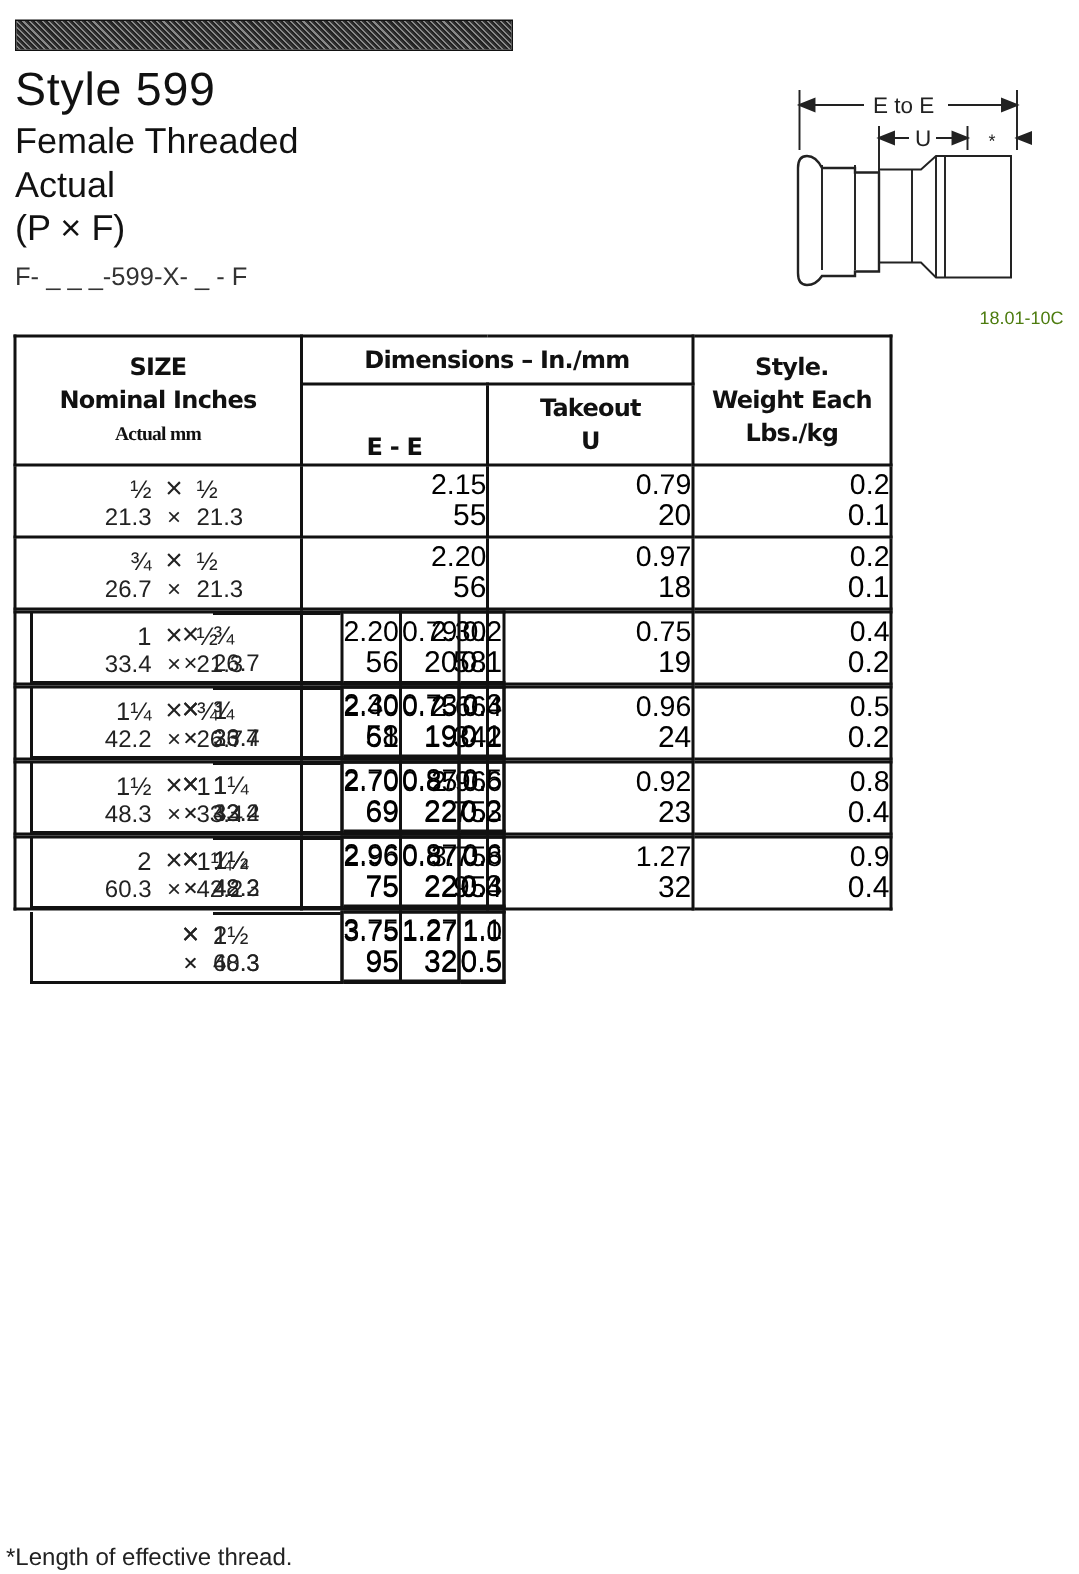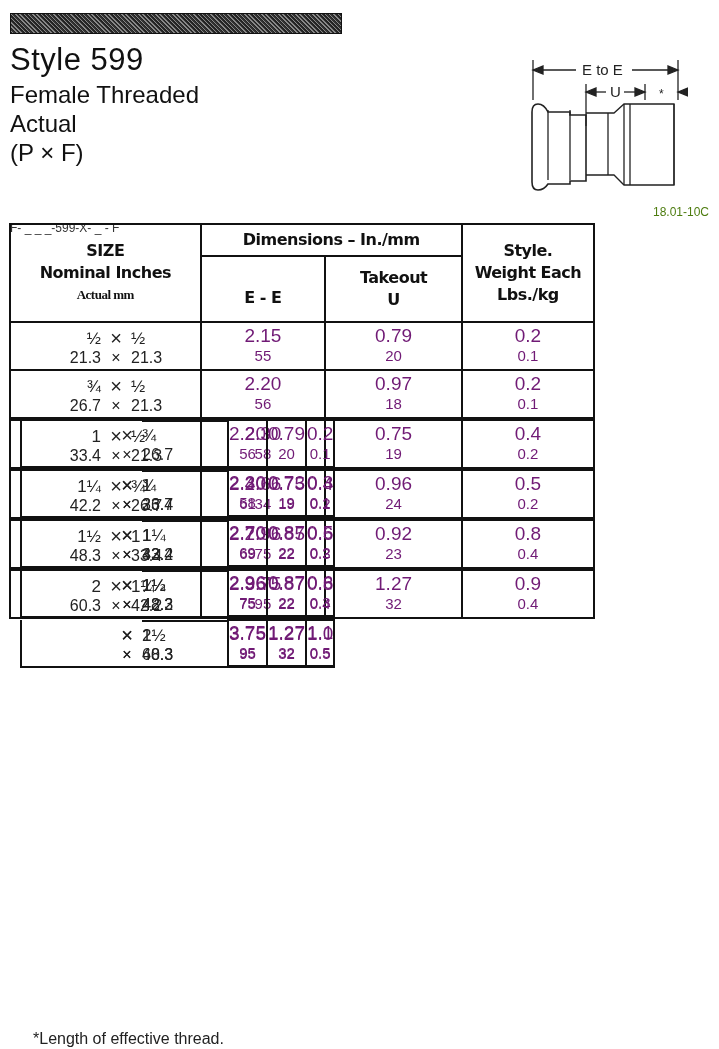--- a/index.html
+++ b/index.html
@@ -1,39 +1,39 @@
 <!DOCTYPE html>
 <html><head>
 <meta charset="utf-8">
 <style>
   html, body { margin:0; padding:0; background:#fff; }
   body { width:719px; height:1049px; position:relative; overflow:hidden; color:#111; font-family:"Liberation Sans", sans-serif; }
   .topbar { position:absolute; left:10px; top:13px; width:330px; height:19px; background:repeating-linear-gradient(45deg,#222 0 1px,#888 1px 2px,#333 2px 3px); border:1px solid #111; }
   .title { position:absolute; left:10px; top:42px; font-weight:400; font-size:31px; letter-spacing:0.5px; }
   .sub { position:absolute; left:10px; font-weight:normal; font-size:24px; line-height:29px; }
-  .code { position:absolute; left:10px; top:175px; font-size:12px; color:#333;margin-top:46px; }
+  .code { position:absolute; left:10px; top:175px; font-size:17px; color:#333; }
   .ref { position:absolute; right:10px; top:205px; font-size:12px; color:#4d7c0f; }
   .diagram { position:absolute; left:528px; top:56px; width:160px; height:140px; }
   table { position:absolute; left:9px; top:223px; width:586px; border-collapse:collapse; }
   th, td { border:2px solid #111; text-align:center; padding:0; }
   th { font-family:"DejaVu Sans", sans-serif; font-weight:bold; font-size:16px; transform-origin:center; letter-spacing:-0.5px; line-height:22px; }
   th .small { font-size:13px;font-family:Liberation Serif, serif; }
   td.size { width:205px; text-align:left; position:relative; font-size:17px; color:#222; height:46px; }
-  td.num { font-size:19px; color:#701a75; line-height:20px; }
-  td.num .mm { font-size:15px; display:block; }
+  td.num { font-size:19px; color:#000000; line-height:20px;text-align:right; }
+  td.num .mm { font-size:20px; display:block; }
   .szrow { display:flex; line-height:19px; }
   .szL { width:90px; text-align:right; }
   .szX { width:30px; text-align:center; font-size:20px; }
   .szR { text-align:left; }
   .szrow.mm { font-size:16px; }
   .szrow.mm .szX { font-size:16px; }
   tr.sub td.size { border-top:none; border-bottom:none; }
   tr.sub td.size .inner { position:absolute; left:120px; right:0; top:0; border-top:2px solid #111; }
   tr.grp-end td.size { border-bottom:2px solid #111; }
-  .foot { position:absolute; left:4px; top:1030px; font-size:16px; color:#222;margin-left:29px; }
+  .foot { position:absolute; left:4px; top:1030px; font-size:16px; color:#222; }
 </style>
 </head>
 <body>
 
 <div class="topbar"></div>
 <div class="title">Style 599</div>
 <div class="sub" style="top:80px">Female Threaded</div>
 <div class="sub" style="top:109px">Actual</div>
 <div class="sub" style="top:138px">(P × F)</div>
 <div class="code">F- _ _ _-599-X- _ - F</div>
@@ -78,21 +78,21 @@
         <div class="small">Actual mm</div>
       </th>
       <th colspan="2" style="height:30px">Dimensions – In./mm</th>
       <th rowspan="2" style="width:160px">
         <div>Style.</div>
         <div>Weight Each</div>
         <div>Lbs./kg</div>
       </th>
     </tr>
     <tr>
-      <th style="width:160px;height:52px;vertical-align:bottom;padding-bottom:12px">E - E</th>
+      <th style="width:160px;height:52px;vertical-align:bottom;padding-bottom:0">E - E</th>
       <th style="width:164px">
         <div>Takeout</div>
         <div>U</div>
       </th>
     </tr>
   </thead>
   <tbody id="tbody">
       <tr class="grp-end">
         <td class="size">
           <div class="szrow" style="padding-top:3px">

